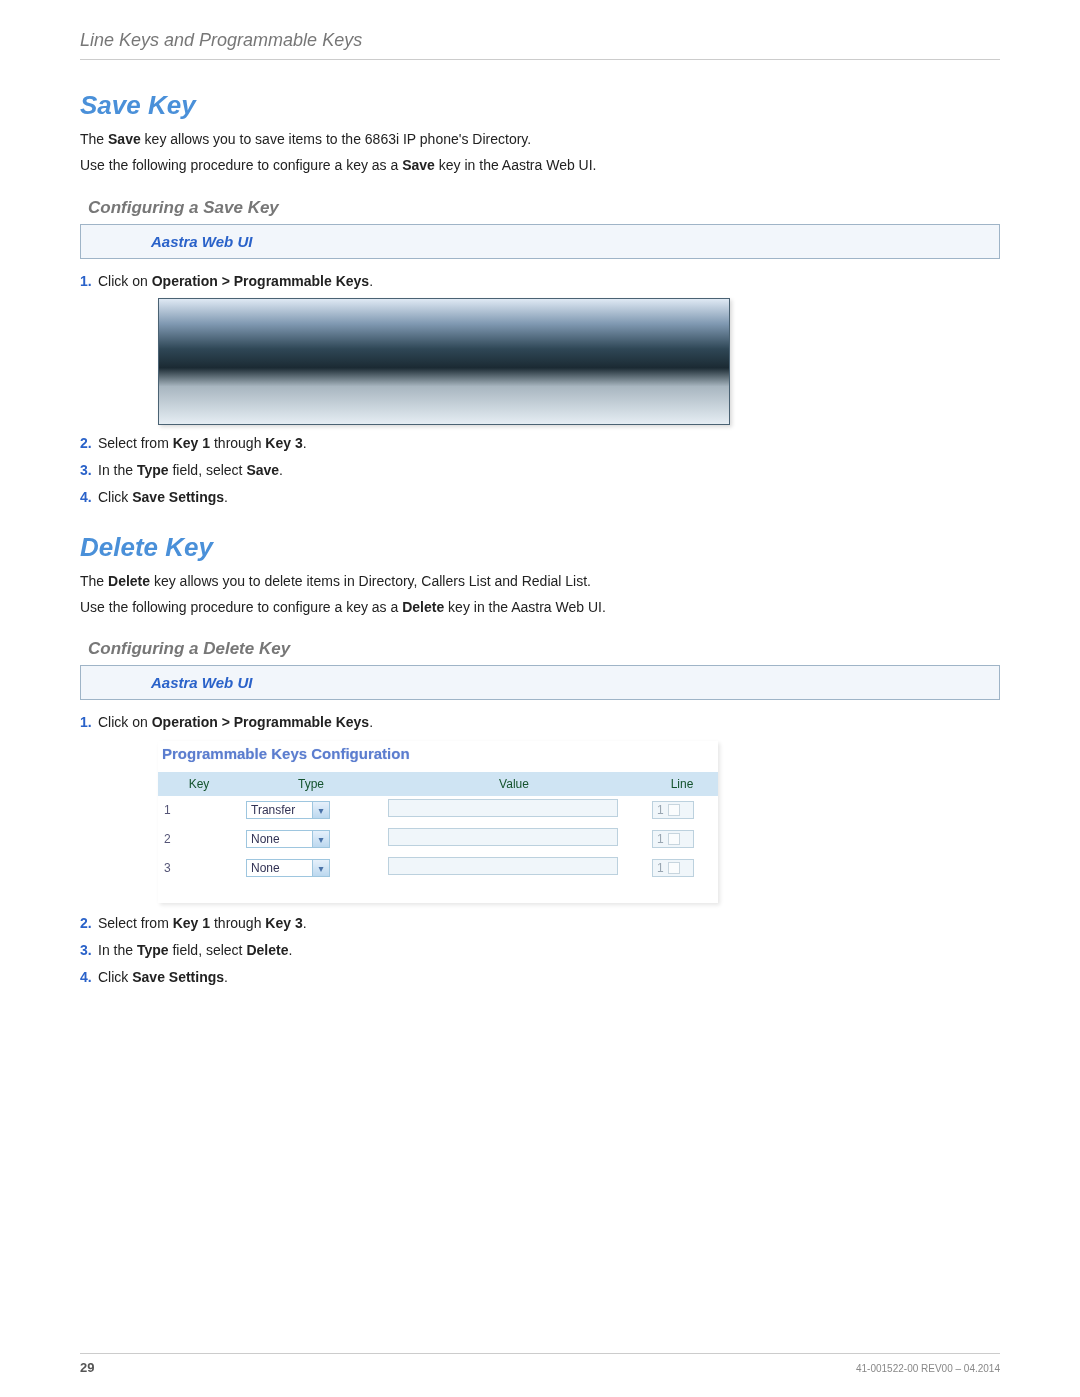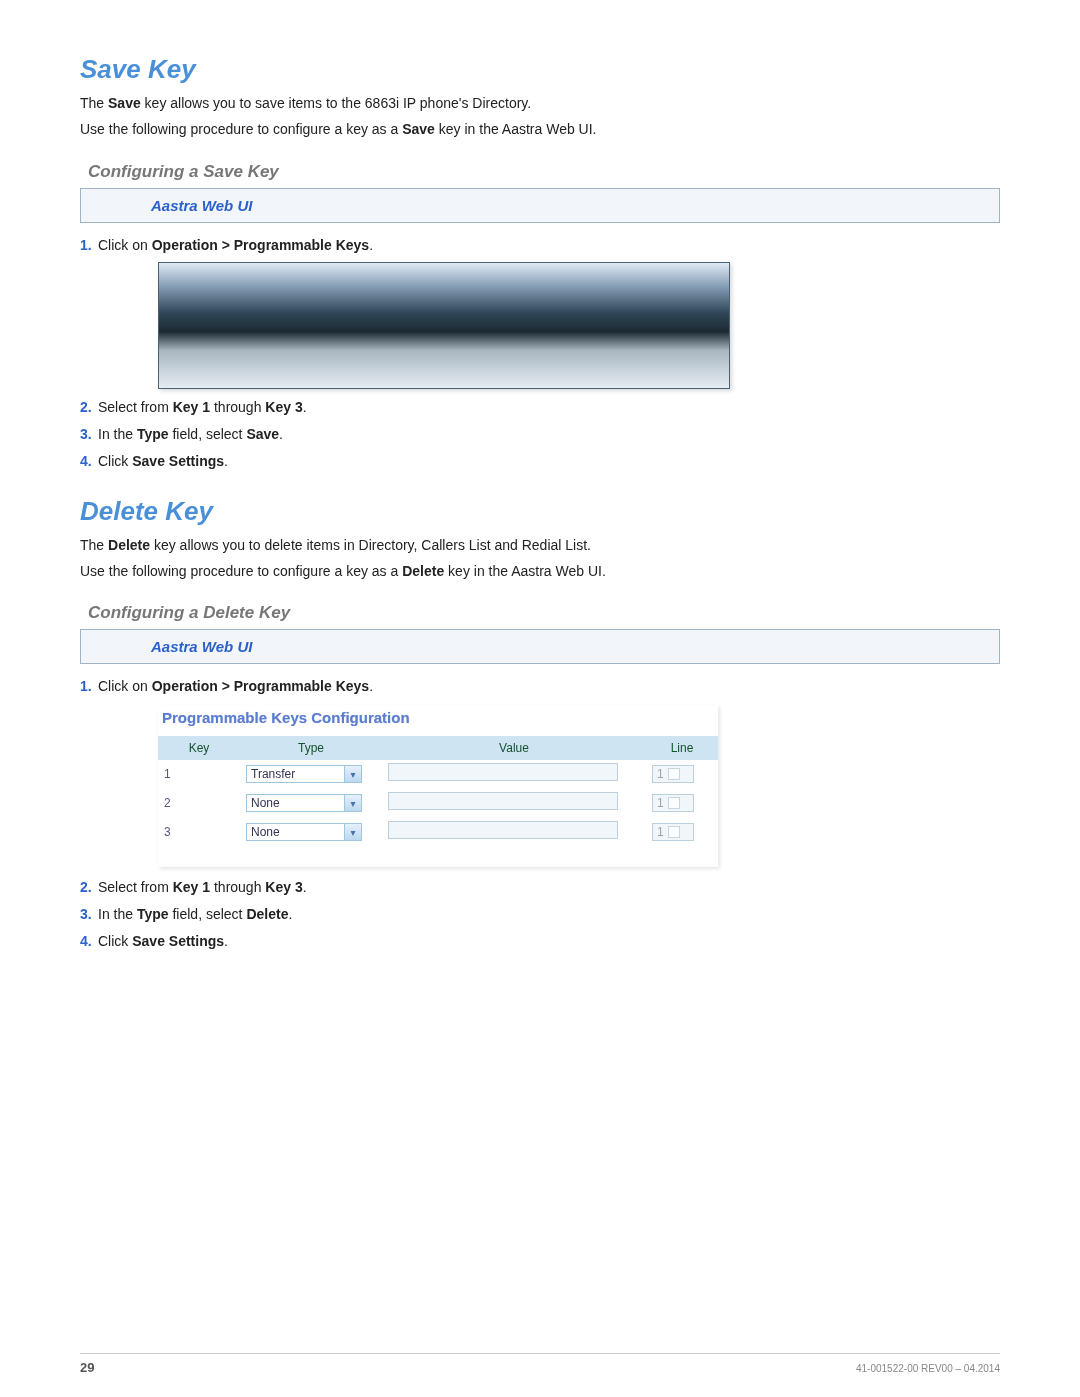--- a/index.html
+++ b/index.html
@@ -108,21 +108,21 @@
   }
   table.cfg td {
     padding: 3px 6px;
     color: #557;
     vertical-align: middle;
   }
   .combo {
     display: inline-flex;
     align-items: center;
     justify-content: space-between;
-    width: 116px;
+    width: 84px;
     height: 18px;
     border: 1px solid #9ec6df;
     background: #fff;
     padding: 0 0 0 4px;
     box-sizing: border-box;
     font-size: 12px;
     color: #335;
   }
   .combo .arrow {
     width: 16px;
@@ -172,20 +172,21 @@
     border-top: 1px solid #ccc;
     padding-top: 6px;
   }
   .footer .pnum { font-weight: bold; color: #555; font-size: 13px; }
   .footer .docid { color: #888; font-size: 10px; }
 </style>
 </head>
 <body>
 
 <div class="page">
+  <div class="running-head">Line Keys and Programmable Keys</div>
 
   <h1 class="section">Save Key</h1>
   <p>
     <span>The </span><b>Save</b><span> key allows you to save items to the 6863i IP phone's Directory.</span>
   </p>
   <p>
     <span>Use the following procedure to configure a key as a </span><b>Save</b><span> key in the Aastra Web UI.</span>
   </p>
 
   <h2 class="subsection">Configuring a Save Key</h2>

